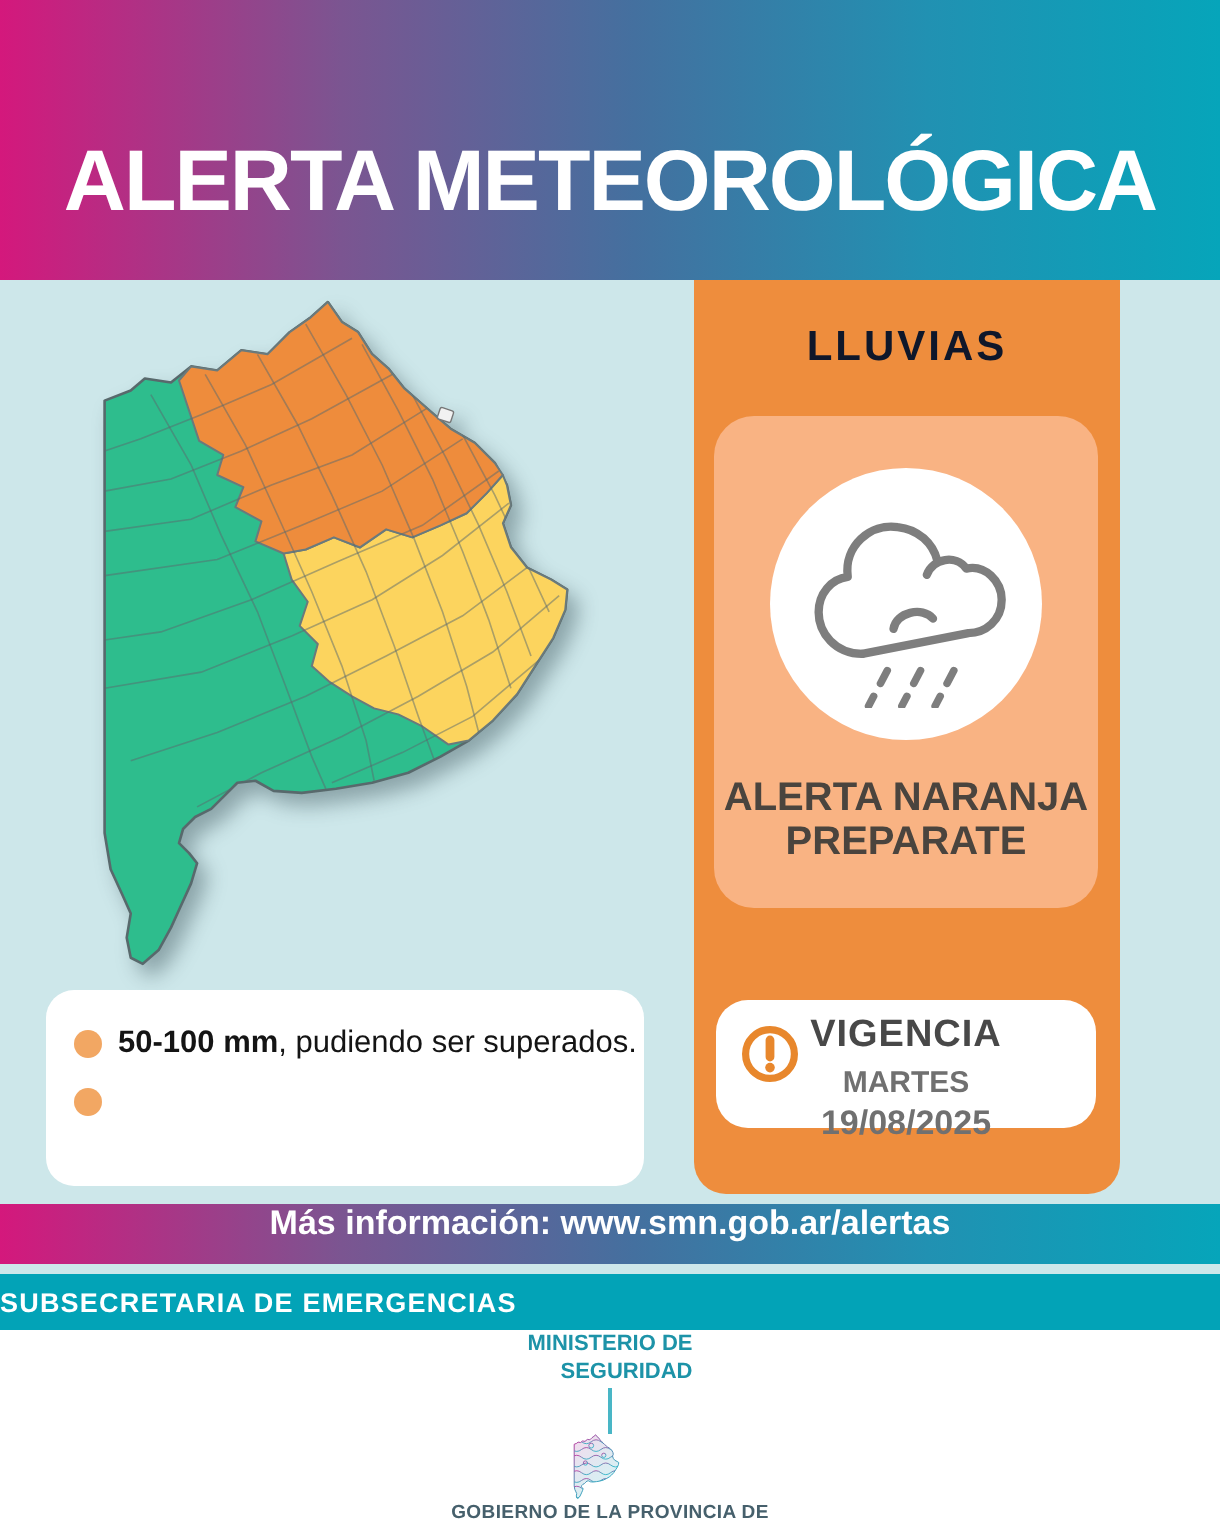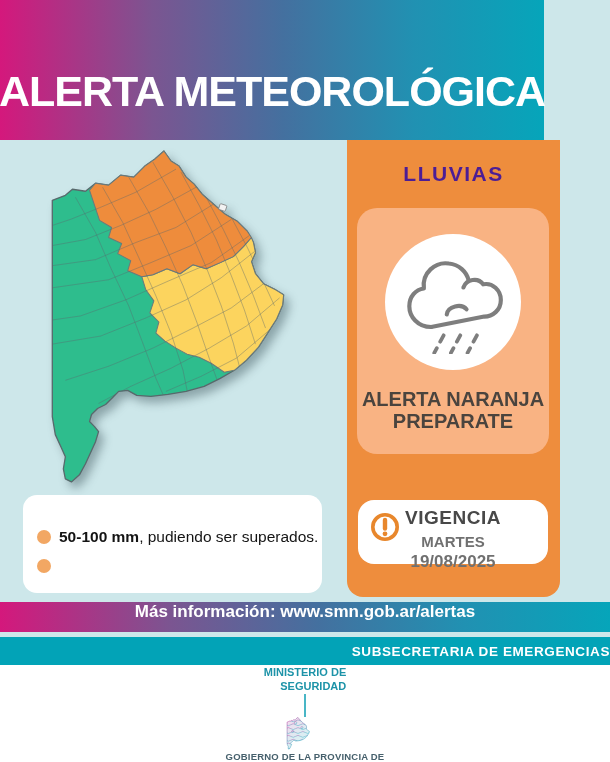--- a/index.html
+++ b/index.html
@@ -4,38 +4,38 @@
 <style>
   html,body{margin:0;padding:0;background:#e8eef0;}
   *{box-sizing:border-box;}
   .poster{
     position:relative;width:610px;height:762px;margin:0 auto;
     background:#cde7ea;overflow:hidden;
     font-family:"Liberation Sans","DejaVu Sans",sans-serif;
   }
   
   .header{
-    position:absolute;left:0;top:0;width:544px;height:140px;
+    position:absolute;left:0;top:0;width:610px;height:140px;
     background:linear-gradient(90deg,#d4187c 0%,#7b5591 28%,#44709f 52%,#2191b2 76%,#06a5ba 100%);
     display:flex;align-items:flex-end;justify-content:center;
   }
   .header h1{
     margin:0 0 24px 0;color:#ffffff;font-size:43px;font-weight:bold;
     letter-spacing:-1px;white-space:nowrap;
   }
   
   .map-wrap{position:absolute;left:40px;top:147px;width:272px;height:352px;}
   .map-wrap svg{filter:drop-shadow(5px 6px 5px rgba(60,85,92,.45));}
   
   .alert-panel{
     position:absolute;left:347px;top:140px;width:213px;height:457px;
     background:#ee8d3d;border-radius:0 0 16px 16px;
   }
   .alert-type{
-    margin-top:22px;text-align:center;color:#4c1d95;font-size:21px;
+    margin-top:22px;text-align:center;color:#0f172a;font-size:21px;
     font-weight:bold;letter-spacing:1.5px;
   }
   .alert-card{
     position:absolute;left:10px;top:68px;width:192px;height:246px;
     background:#f9b383;border-radius:20px;text-align:center;
   }
   .icon-circle{
     width:136px;height:136px;border-radius:50%;background:#ffffff;
     margin:26px auto 0 auto;display:flex;align-items:center;justify-content:center;
   }
@@ -46,39 +46,39 @@
     position:absolute;left:11px;top:360px;width:190px;height:64px;
     background:#ffffff;border-radius:16px;text-align:center;padding-top:7px;
   }
   .vigencia-icon{position:absolute;left:12px;top:12px;width:30px;height:30px;}
   .vigencia-label{font-size:19px;font-weight:bold;color:#484848;letter-spacing:.5px;}
   .vigencia-day{font-size:15px;font-weight:bold;color:#707070;margin-top:4px;}
   .vigencia-date{font-size:17px;font-weight:bold;color:#707070;margin-top:2px;}
   
   .bullet-card{
     position:absolute;left:23px;top:495px;width:299px;height:98px;
-    background:#ffffff;border-radius:14px;padding:27px 12px 0 14px;
+    background:#ffffff;border-radius:14px;padding:12px 12px 0 14px;
   }
   .bullet-row{display:flex;align-items:center;height:29px;}
   .bullet-dot{
     width:14px;height:14px;border-radius:50%;background:#f2a763;
     margin-right:8px;flex:0 0 auto;
   }
   .bullet-text{font-size:15.5px;color:#141414;white-space:nowrap;}
   .bullet-text b{font-weight:bold;}
   
   .info-bar{
     position:absolute;left:0;top:602px;width:610px;height:30px;
     background:linear-gradient(90deg,#d4187c 0%,#7b5591 28%,#44709f 52%,#2191b2 76%,#06a5ba 100%);
     display:flex;justify-content:center;
     color:#ffffff;font-size:17px;font-weight:bold;
   }
   .sub-bar{
     position:absolute;left:0;top:637px;width:610px;height:28px;
-    background:#02a3b7;display:flex;align-items:center;justify-content:flex-end;
+    background:#02a3b7;display:flex;align-items:center;justify-content:flex-start;
     color:#ffffff;font-size:13.5px;font-weight:bold;letter-spacing:.6px;
   }
   
   .footer{
     position:absolute;left:0;top:665px;width:610px;height:97px;background:#ffffff;
     display:flex;align-items:center;justify-content:center;flex-direction:column;
   }
   .ministry{
     text-align:right;color:#1d93a8;font-size:11px;font-weight:bold;line-height:1.3;
   }

